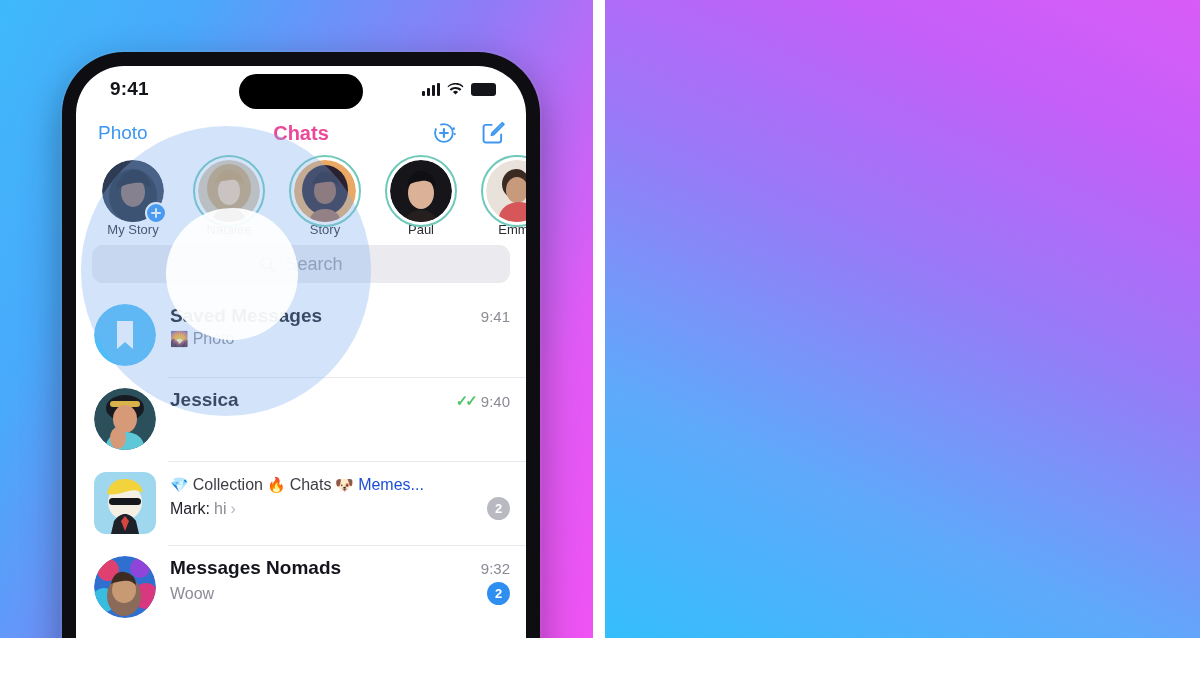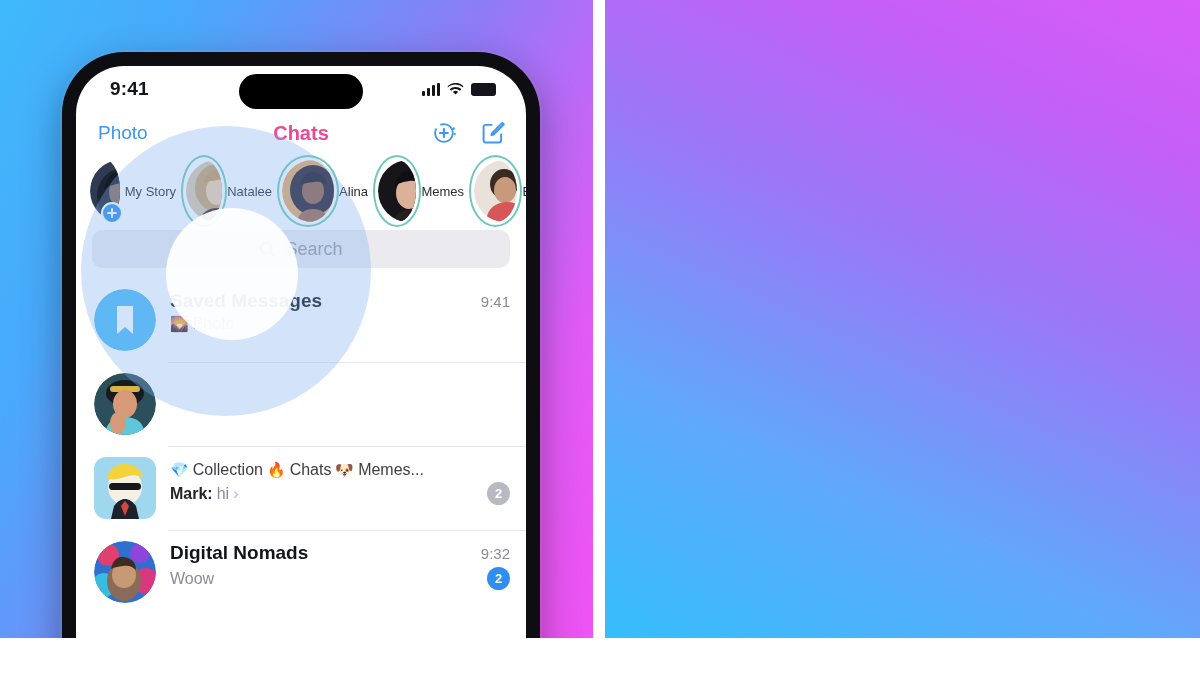--- a/index.html
+++ b/index.html
@@ -56,21 +56,21 @@
     display: flex; align-items: center; justify-content: space-between;
     padding: 6px 20px 4px 22px; position: relative; height: 40px;
   }
   .nav-edit { color: #3e97f0; font-size: 19px; }
   .nav-title { font-size: 20px; font-weight: bold; color: #ec4899; position:absolute; left:50%; transform:translateX(-50%); }
   .nav-icons { display:flex; align-items:center; gap: 22px; margin-left:auto; }
   .icon-btn { width: 26px; height: 26px; color:#3e97f0; display:block; }
 
   
   .stories { display: flex; padding: 8px 0 2px 14px; gap: 10px; }
-  .story { width: 86px; flex: 0 0 86px; display:flex; flex-direction:row; align-items:center; gap:5px; position: relative; }
+  .story { width: 86px; flex: 0 0 86px; display:flex; flex-direction:column; align-items:center; position: relative; }
   .story-av { width: 62px; height: 62px; border-radius: 50%; position: relative; overflow: visible; }
   .story-av .pic { position:absolute; inset:0; border-radius:50%; overflow:hidden; }
   .story-av.ring::after {
     content:""; position:absolute; inset:-5px; border-radius:50%;
     border: 2px solid #6fc9b9;
   }
   .story-name { font-size: 13px; color: #2a2b33; white-space: nowrap; }
   .plus-badge {
     position:absolute; right: -3px; bottom: -2px; width: 22px; height: 22px;
     background:#2f8ff0; border: 2.5px solid #fff; border-radius:50%;
@@ -95,21 +95,21 @@
   }
   .avatar { width: 62px; height:62px; flex:0 0 62px; border-radius:50%; overflow:hidden; position:relative; }
   .avatar.sq { border-radius: 12px; }
   .chatbody { flex:1; min-width:0; padding-top:1px; }
   .chat-top { display:flex; align-items:baseline; }
   .chat-title { font-size: 19px; font-weight: bold; color:#14151c; white-space:nowrap; overflow:hidden; }
   .chat-meta { margin-left:auto; display:flex; align-items:center; gap:6px; padding-left:8px; }
   .chat-time { font-size: 15px; color:#8b8b95; }
   .chat-sub { font-size: 16px; color:#8b8b95; margin-top:3px; white-space:nowrap; overflow:hidden; display:flex; align-items:center; gap:4px; }
   .chat-sub.dark { color:#3c3d45; }
-  .sub-name { color:#23242c; font-weight:bold; }
+  .sub-name { color:#23242c; font-weight:normal; }
   .emoji { font-size: 15px; }
   .badge {
     min-width: 23px; height:23px; border-radius: 12px; background:#b9b9c2; color:#fff;
     font-size: 13px; font-weight:bold; display:inline-flex; align-items:center; justify-content:center; padding:0 7px;
   }
   .badge.blue { background:#2f8ff0; }
   .checks { color:#4fc265; font-size:15px; letter-spacing:-3px; font-weight:bold; }
 
   
   .highlight { position:absolute; pointer-events:none; border-radius:50%; }
@@ -221,42 +221,42 @@
                   <g clip-path="url(#c2)">
                     <rect width="62" height="62" fill="#e9a965"></rect>
                     <ellipse cx="31" cy="30" rx="23" ry="25" fill="#2a2130"></ellipse>
                     <ellipse cx="31" cy="31" rx="11" ry="13" fill="#94624a"></ellipse>
                     <path d="M18 25c3-11 10-14 15-13s12 4 12 15c-3-5-8-6-13-5s-11 1-14 3Z" fill="#1d1722"></path>
                     <ellipse cx="31" cy="60" rx="15" ry="11" fill="#a06a50"></ellipse>
                   </g>
                 </svg>
               </div>
             </div>
-            <div class="story-name">Alina</div>
+            <div class="story-name">Story</div>
           </div>
 
           <div class="story">
             <div class="story-av ring">
               <div class="pic">
                 <svg viewBox="0 0 62 62" width="62" height="62">
                   <defs>
                       <clipPath id="c3">
                         <circle cx="31" cy="31" r="31"></circle>
                       </clipPath>
                     </defs>
                   <g clip-path="url(#c3)">
                     <rect width="62" height="62" fill="#15151a"></rect>
                     <ellipse cx="31" cy="33" rx="13" ry="16" fill="#dbb197"></ellipse>
                     <path d="M17 27c2-13 10-17 15-16s14 4 14 17c-4-6-9-8-15-7s-11 2-14 6Z" fill="#100f14"></path>
                     <ellipse cx="31" cy="61" rx="15" ry="11" fill="#25201f"></ellipse>
                   </g>
                 </svg>
               </div>
             </div>
-            <div class="story-name">Memes</div>
+            <div class="story-name">Paul</div>
           </div>
 
           <div class="story">
             <div class="story-av ring">
               <div class="pic">
                 <svg viewBox="0 0 62 62" width="62" height="62">
                   <defs>
                       <clipPath id="c4">
                         <circle cx="31" cy="31" r="31"></circle>
                       </clipPath>
@@ -320,20 +320,27 @@
                   <rect width="62" height="62" fill="#2c4f5c"></rect>
                   <ellipse cx="31" cy="20" rx="19" ry="13" fill="#171a20"></ellipse>
                   <rect x="16" y="13" width="30" height="6" rx="3" fill="#d9b24a"></rect>
                   <ellipse cx="31" cy="31" rx="12" ry="14" fill="#d79a78"></ellipse>
                   <ellipse cx="31" cy="58" rx="19" ry="14" fill="#5fc8d8"></ellipse>
                   <ellipse cx="24" cy="50" rx="8" ry="11" fill="#d79a78"></ellipse>
                 </g>
               </svg>
             </div>
             <div class="chatbody">
+              <div class="chat-top">
+                <div class="chat-title">Jessica</div>
+                <div class="chat-meta">
+                  <span class="checks">✓✓</span>
+                  <span class="chat-time">9:40</span>
+                </div>
+              </div>
             </div>
           </div>
 
           <div class="chatrow">
             <div class="avatar sq">
               <svg viewBox="0 0 62 62" width="62" height="62">
                 <rect width="62" height="62" fill="#9fd8ee"></rect>
                 <ellipse cx="31" cy="30" rx="17" ry="18" fill="#f6efe4"></ellipse>
                 <path d="M13 22c2-11 9-15 18-15s17 5 18 14c-6-4-12-3-18-1s-13 3-18 2Z" fill="#f2d33c"></path>
                 <rect x="15" y="26" width="32" height="7" rx="3.5" fill="#16181d"></rect>
@@ -341,21 +348,21 @@
                 <path d="M31 44l4 5-4 10-4-10Z" fill="#d4463f"></path>
               </svg>
             </div>
             <div class="chatbody">
               <div class="chat-sub dark">
                 <span class="emoji">💎</span>
                 <span>Collection</span>
                 <span class="emoji">🔥</span>
                 <span>Chats</span>
                 <span class="emoji">🐶</span>
-                <span style="color:#404040">Memes...</span>
+                <span style="color:#1d4ed8">Memes...</span>
               </div>
               <div class="chat-sub">
                 <span class="sub-name">Mark:</span>
                 <span>hi</span>
                 <span style="color:#b9b9c2">›</span>
                 <span class="badge" style="margin-left:auto">2</span>
               </div>
             </div>
           </div>
 
@@ -374,21 +381,21 @@
                   <circle cx="52" cy="40" r="13" fill="#d8387f"></circle>
                   <circle cx="10" cy="44" r="12" fill="#38bde0"></circle>
                   <ellipse cx="30" cy="40" rx="17" ry="20" fill="#8a6a58"></ellipse>
                   <ellipse cx="30" cy="34" rx="12" ry="13" fill="#c89a74"></ellipse>
                   <path d="M17 28c2-10 8-13 13-12s12 3 12 13c-4-4-8-5-13-4s-9 1-12 3Z" fill="#3e2c22"></path>
                 </g>
               </svg>
             </div>
             <div class="chatbody">
               <div class="chat-top">
-                <div class="chat-title">Digital Nomads</div>
+                <div class="chat-title">Messages Nomads</div>
                 <div class="chat-meta">
                   <span class="chat-time">9:32</span>
                 </div>
               </div>
               <div class="chat-sub">
                 <span>Woow</span>
                 <span class="badge blue" style="margin-left:auto">2</span>
               </div>
             </div>
           </div>

